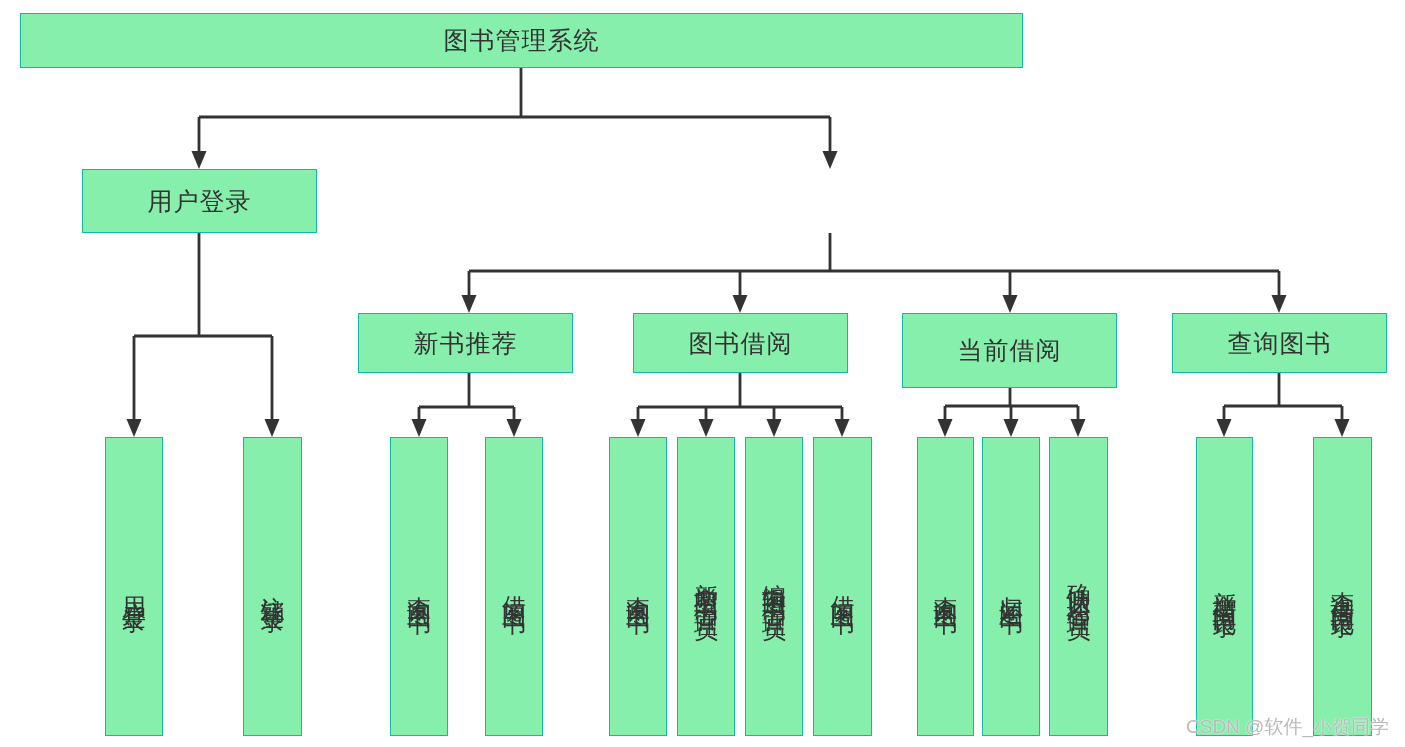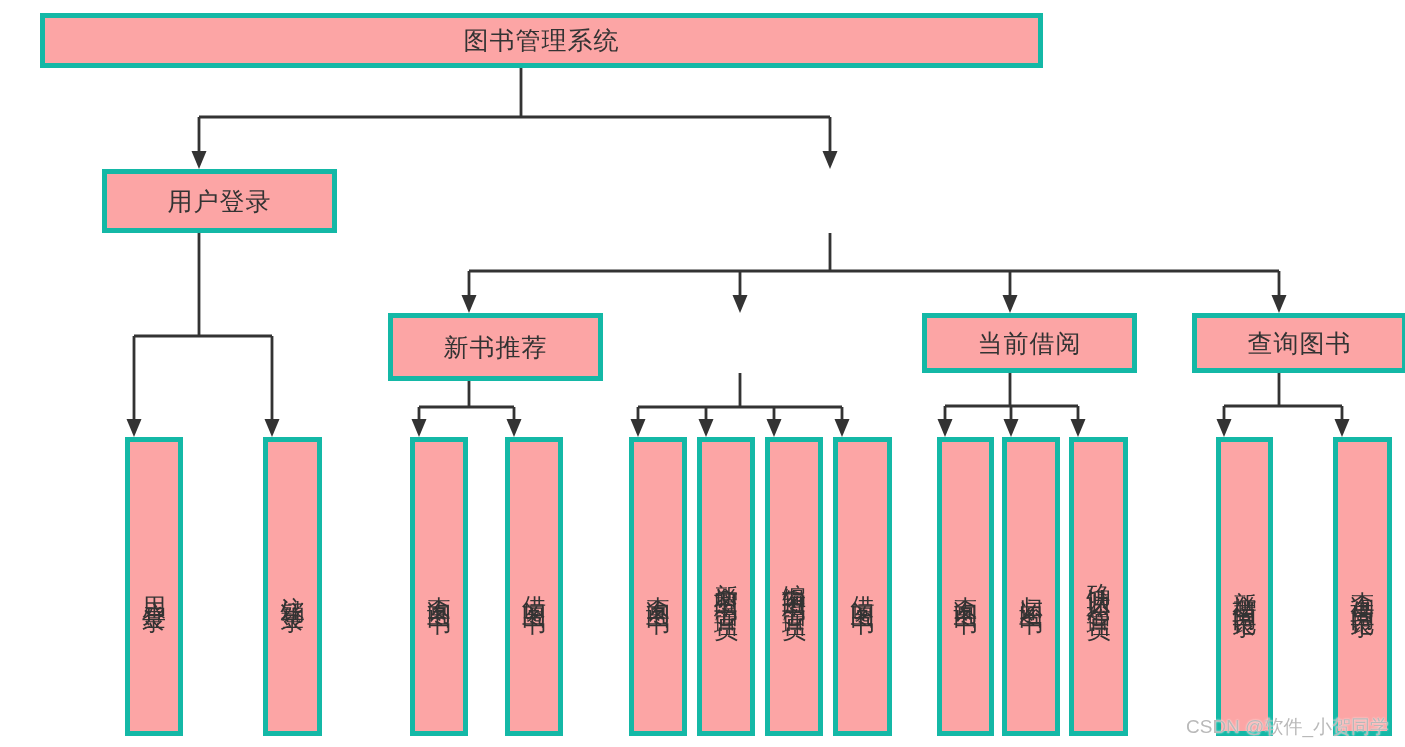--- a/index.html
+++ b/index.html
@@ -7,27 +7,26 @@
     position:relative;
     width:1405px;height:747px;
     background:#ffffff;
     font-family:"Liberation Sans","DejaVu Sans",sans-serif;
     overflow:hidden;
   }
   #wires{position:absolute;left:0;top:0;width:1405px;height:747px;}
   .box{
     position:absolute;
     box-sizing:border-box;
-    border:5px solid #14b8a6;
-    background:#fca5a5;
+    border:1px solid #14b8a6;
+    background:#86efac;
     display:flex;
     align-items:center;
     justify-content:center;
     color:#333333;
-    margin-left:20px;
   }
   .box.h span{
     font-size:25px;
     letter-spacing:1px;
     white-space:nowrap;
   }
   .box.v span{
     writing-mode:vertical-rl;
     text-orientation:mixed;
     font-size:24px;
@@ -92,24 +91,27 @@
   </svg>
 
   <div class="box h" style="left:20px;top:13px;width:1003px;height:55px">
     <span>图书管理系统</span>
   </div>
 
   <div class="box h" style="left:82px;top:169px;width:235px;height:64px">
     <span>用户登录</span>
   </div>
 
-  <div class="box h" style="left:368px;top:313px;width:215px;height:68px">
+  <div class="box h" style="left:358px;top:313px;width:215px;height:60px">
     <span>新书推荐</span>
   </div>
-  <div class="box h" style="left:902px;top:313px;width:215px;height:60px">
+  <div class="box h" style="left:633px;top:313px;width:215px;height:60px">
+    <span>图书借阅</span>
+  </div>
+  <div class="box h" style="left:902px;top:313px;width:215px;height:75px">
     <span>当前借阅</span>
   </div>
   <div class="box h" style="left:1172px;top:313px;width:215px;height:60px">
     <span>查询图书</span>
   </div>
 
   <div class="box v" style="left:105px;top:437px;width:58px;height:299px">
     <span>用户登录</span>
   </div>
   <div class="box v" style="left:243px;top:437px;width:59px;height:299px">

